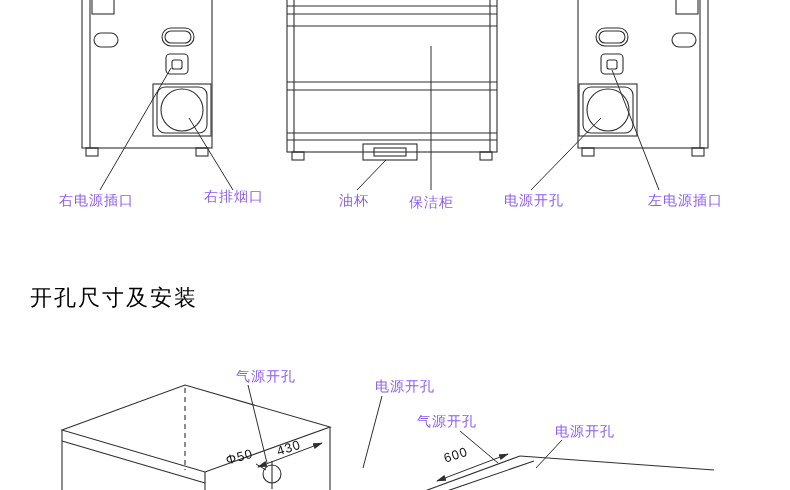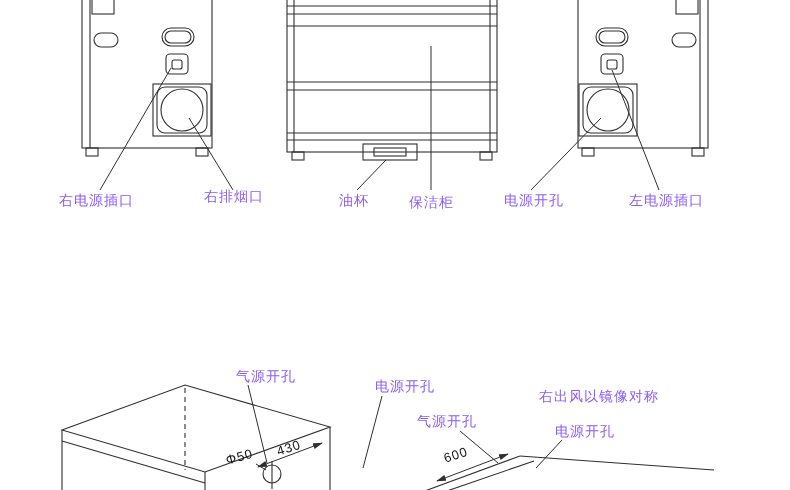--- a/index.html
+++ b/index.html
@@ -115,26 +115,26 @@
       <line x1="258" y1="467" x2="322" y2="443" marker-start="url(#arrow)" marker-end="url(#arrow)"></line>
       <line x1="437" y1="481" x2="508" y2="454" marker-start="url(#arrow)" marker-end="url(#arrow)"></line>
     </g>
   </svg>
 
   <div class="lbl" style="left:59px;top:192px">右电源插口</div>
   <div class="lbl" style="left:204px;top:188px">右排烟口</div>
   <div class="lbl" style="left:339px;top:192px">油杯</div>
   <div class="lbl" style="left:409px;top:194px">保洁柜</div>
   <div class="lbl" style="left:504px;top:192px">电源开孔</div>
-  <div class="lbl" style="left:629px;top:192px">左电源插口</div>
+  <div class="lbl" style="left:648px;top:192px">左电源插口</div>
 
+  <div class="heading">开孔尺寸及安装</div>
 
   <div class="lbl" style="left:236px;top:368px">气源开孔</div>
   <div class="lbl" style="left:375px;top:378px">电源开孔</div>
   <div class="lbl" style="left:417px;top:413px">气源开孔</div>
-  <div class="lbl" style="left:539px;top:388px">右出风以镜像对称</div>
   <div class="lbl" style="left:555px;top:423px">电源开孔</div>
 
   <div class="dim r18" style="left:277px;top:444px">430</div>
   <div class="dim r16" style="left:226px;top:453px">Φ50</div>
   <div class="dim r18" style="left:444px;top:451px">600</div>
 
 </div>
 
 </body></html>

